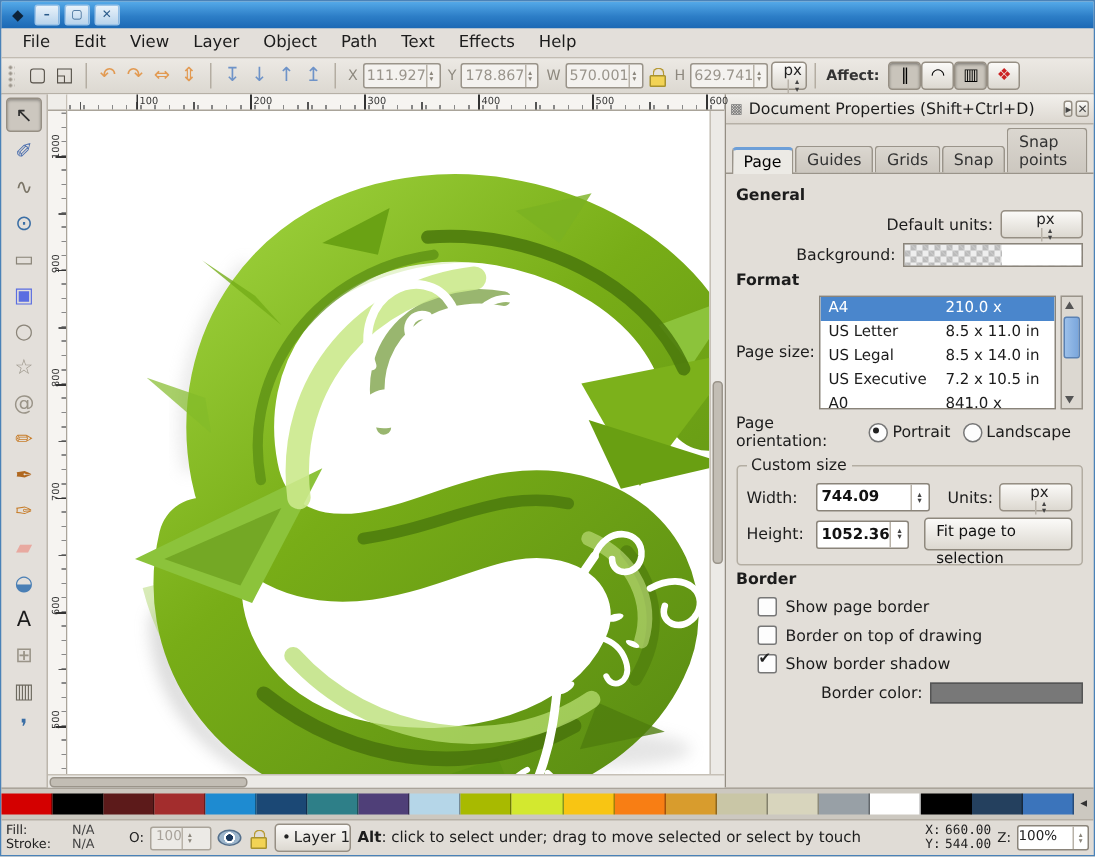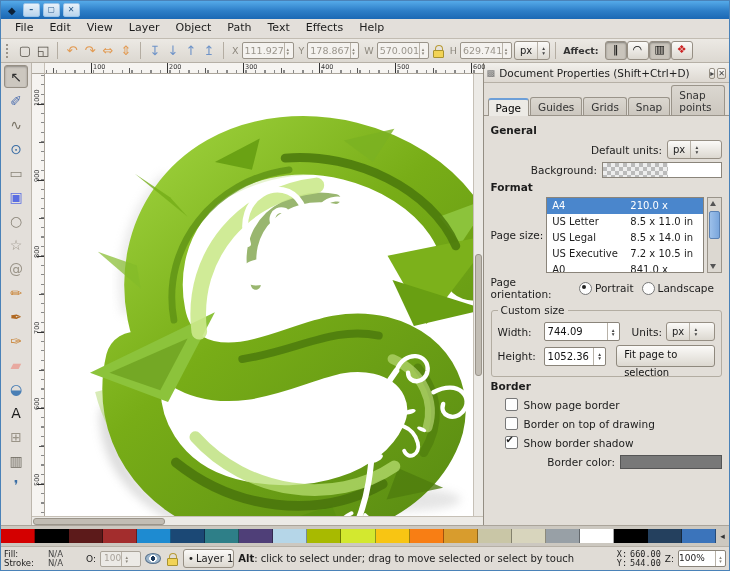--- a/index.html
+++ b/index.html
@@ -34,21 +34,21 @@
   .tbtn.toggle.on{background:#c9c4bb;box-shadow:inset 0 1px 2px rgba(0,0,0,.35);}
   .tsep{width:1px;height:17px;background:#b4ada2;margin:0 3px;}
   .fldlbl{color:#8d887e;margin:0 1px 0 3px;font-size:9.5px;}
   .fld{width:46px;height:15px;border:1px solid #9a948a;border-radius:2px;background:#f4f2ef;
     color:#9a958c;font-size:9.5px;line-height:15px;padding:0 2px;display:inline-flex;}
   .fld .val{flex:1;text-align:left;}
   .spin{width:9px;display:flex;flex-direction:column;align-items:center;justify-content:center;
     border-left:1px solid #b8b2a8;color:#8a857b;font-size:5px;line-height:4px;}
   .spin::before{content:"▴";} .spin::after{content:"▾";}
   .combo{height:17px;border:1px solid #968f84;border-radius:3px;background:linear-gradient(#fbfaf8,#dcd8d0);
-    display:inline-flex;align-items:center;font-size:10px;color:#222;padding-left:5px;}
+    display:inline-flex;align-items:center;font-size:10px;color:#222;padding-left:5px;flex-direction:column;}
   .combo .stepper{width:11px;height:100%;display:flex;flex-direction:column;align-items:center;
     justify-content:center;border-left:1px solid #b8b2a8;color:#444;font-size:5.5px;line-height:4.5px;margin-left:5px;}
   .combo .stepper::before{content:"▴";} .combo .stepper::after{content:"▾";}
   .locky{width:12px;height:12px;position:relative;margin:0 1px;}
   .locky::before{content:"";position:absolute;left:3px;top:0;width:6px;height:6px;border:1.5px solid #b89b37;
     border-bottom:none;border-radius:4px 4px 0 0;}
   .locky::after{content:"";position:absolute;left:1px;top:5px;width:9px;height:6px;background:#f2d355;
     border:1px solid #a8922f;border-radius:1px;}
   .afflbl{font-weight:bold;font-size:9.5px;color:#333;margin:0 4px 0 2px;}
 
@@ -123,21 +123,21 @@
   .psthumb{position:absolute;left:1px;top:13px;width:9px;height:26px;background:linear-gradient(90deg,#9cc0ea,#7aa6dc);
     border:1px solid #5b82b4;border-radius:2px;}
   .radio{width:11px;height:11px;border:1px solid #777;border-radius:50%;background:#fdfdfd;position:relative;display:inline-block;}
   .radio.sel::after{content:"";position:absolute;left:2.5px;top:2.5px;width:4px;height:4px;border-radius:50%;background:#222;}
   .radlabel{margin:0 8px 0 3px;}
   fieldset{border:1px solid #b3ada2;border-radius:3px;margin:4px 0 2px;padding:2px 6px 5px;}
   legend{font-size:10.5px;padding:0 3px;}
   .frow{display:flex;align-items:center;margin:4px 0;gap:4px;}
   .frow .flab{flex:0 0 42px;}
   .sfld{width:74px;height:17px;border:1px solid #8a847a;border-radius:2px;background:#fff;display:flex;font-size:10px;}
-  .sfld .val{flex:1;line-height:17px;padding-left:3px;color:#111;}
+  .sfld .val{flex:1;line-height:17px;padding-left:3px;color:#111;font-weight:bold;}
   .sfld .spin{color:#444;width:11px;font-size:5.5px;}
   .btn{height:20px;border:1px solid #8f897e;border-radius:3px;background:linear-gradient(#fbfaf8,#dcd8d0);
     font-size:10px;padding:0 7px;line-height:18px;color:#111;}
   .checkrow{display:flex;align-items:center;gap:6px;margin:6px 0 6px 14px;}
   .checkbox{width:11px;height:11px;border:1px solid #777;border-radius:2px;background:#fdfdfd;position:relative;}
   .checkbox.checked::after{content:"✔";position:absolute;left:0px;top:-3px;font-size:10px;color:#222;}
   .bordercolor{width:100px;height:12px;background:#787878;border:1px solid #555;}
 
   
   .palette{flex:0 0 18px;background:#ccc8c0;border-top:1px solid #aaa49a;display:flex;align-items:center;padding:1px 0;}

